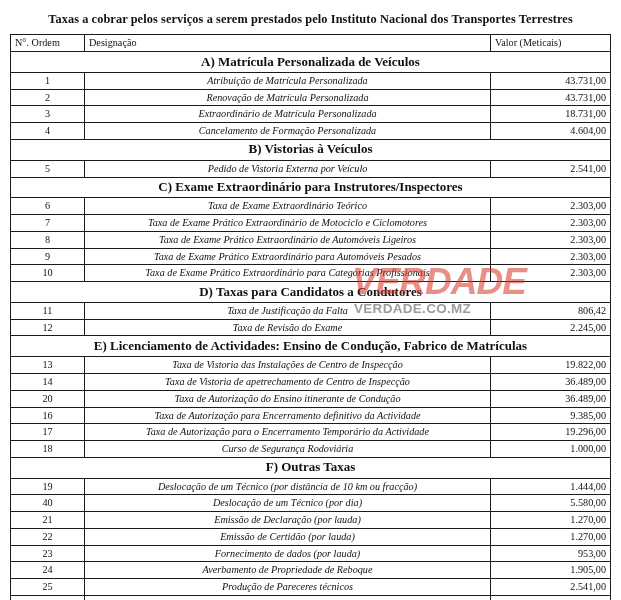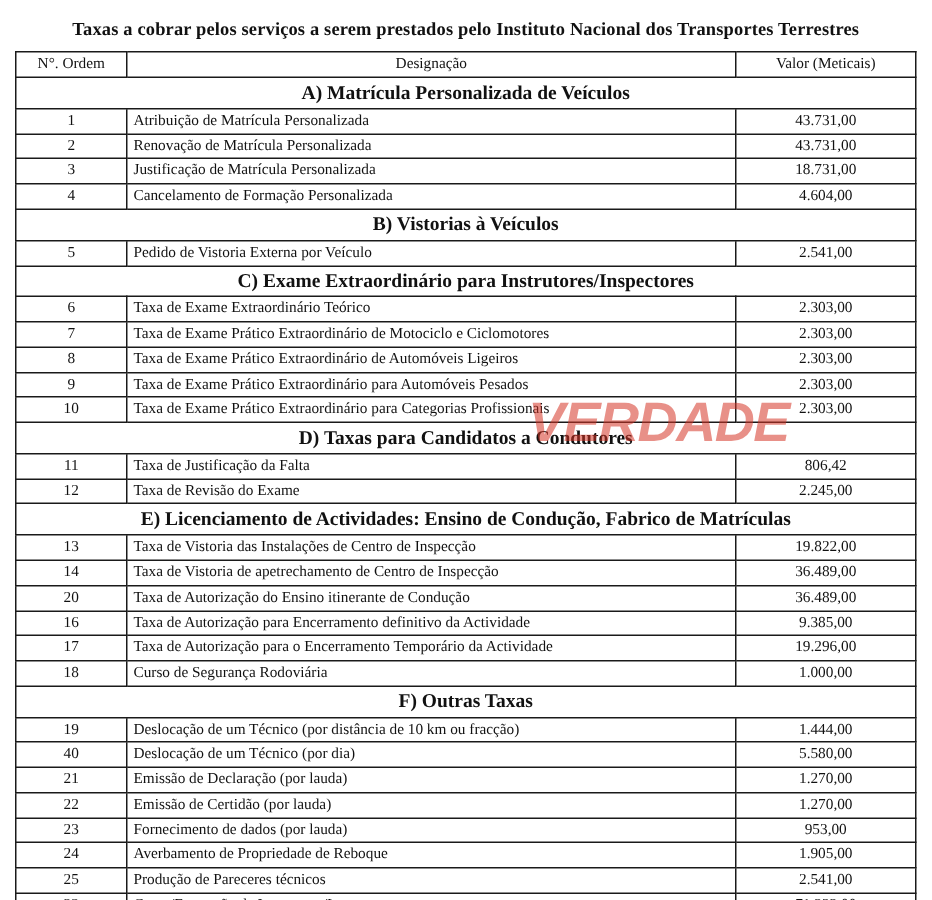--- a/index.html
+++ b/index.html
@@ -44,34 +44,35 @@
     line-height: 1.15;
     padding: 2px 4px;
     vertical-align: middle;
     font-family: "Liberation Serif", serif;
   }
   col.c-ordem { width: 74px; }
   col.c-desig { width: 406px; }
   col.c-valor { width: 120px; }
 
   thead th {
-    text-align: center;
+    text-align: left;
     font-weight: normal;
     font-size: 10.6px;
     padding: 4px 4px;
   }
   td.ordem {
     text-align: center;
   }
   td.desig {
-    text-align: left;
+    text-align: center;
     padding-left: 6px;
+    font-style: italic;
   }
   td.valor {
-    text-align: center;
+    text-align: right;
   }
   tr.section td {
     text-align: center;
     font-weight: bold;
     font-size: 13px;
     padding: 2.5px 4px;
   }
   
   .watermark {
     position: absolute;
@@ -129,21 +130,21 @@
           <td class="desig">Atribuição de Matrícula Personalizada</td>
           <td class="valor">43.731,00</td>
         </tr>
         <tr>
           <td class="ordem">2</td>
           <td class="desig">Renovação de Matrícula Personalizada</td>
           <td class="valor">43.731,00</td>
         </tr>
         <tr>
           <td class="ordem">3</td>
-          <td class="desig">Justificação de Matrícula Personalizada</td>
+          <td class="desig">Extraordinário de Matrícula Personalizada</td>
           <td class="valor">18.731,00</td>
         </tr>
         <tr>
           <td class="ordem">4</td>
           <td class="desig">Cancelamento de Formação Personalizada</td>
           <td class="valor">4.604,00</td>
         </tr>
         <tr class="section">
           <td colspan="3">B) Vistorias à Veículos</td>
         </tr>
@@ -267,15 +268,16 @@
         <tr>
           <td class="ordem">32</td>
           <td class="desig">Curso/Formação de Instrutores/Inspectores</td>
           <td class="valor">71.333,00</td>
         </tr>
       </tbody>
   </table>
 
   <div class="watermark">
     <div class="wm-verdade">VERDADE</div>
+    <div class="wm-site">VERDADE.CO.MZ</div>
   </div>
 
 </div>
 
 </body></html>

